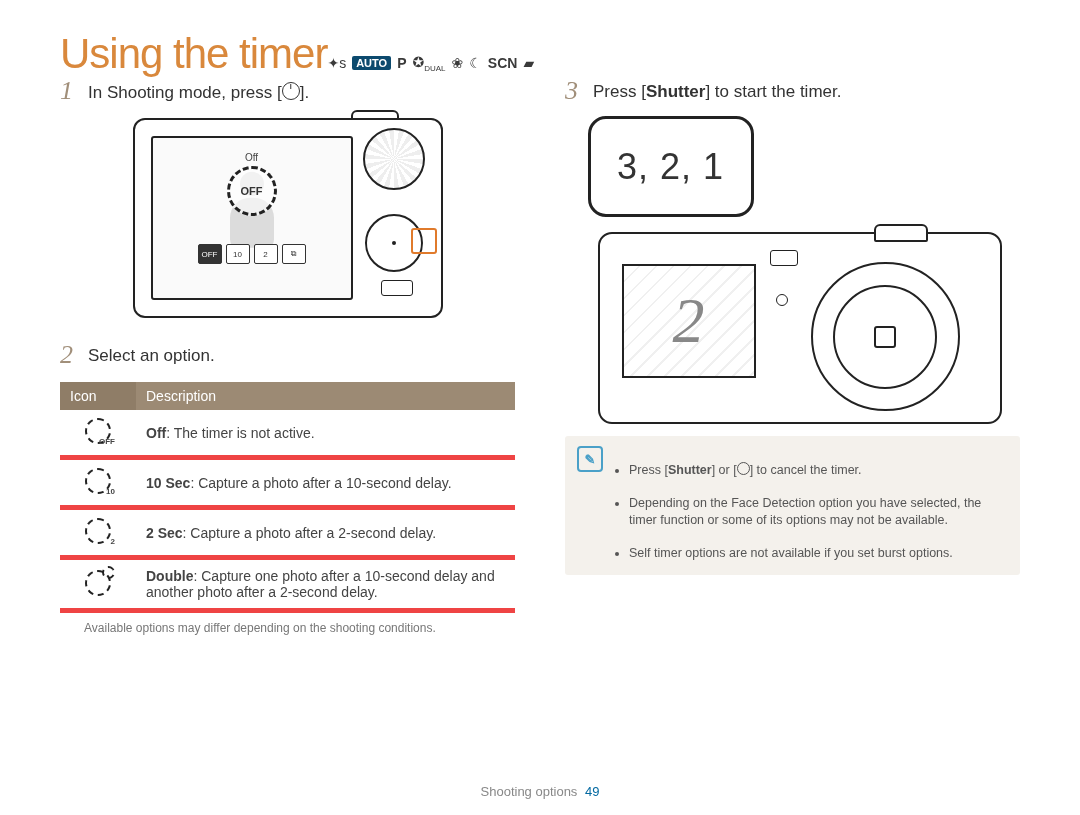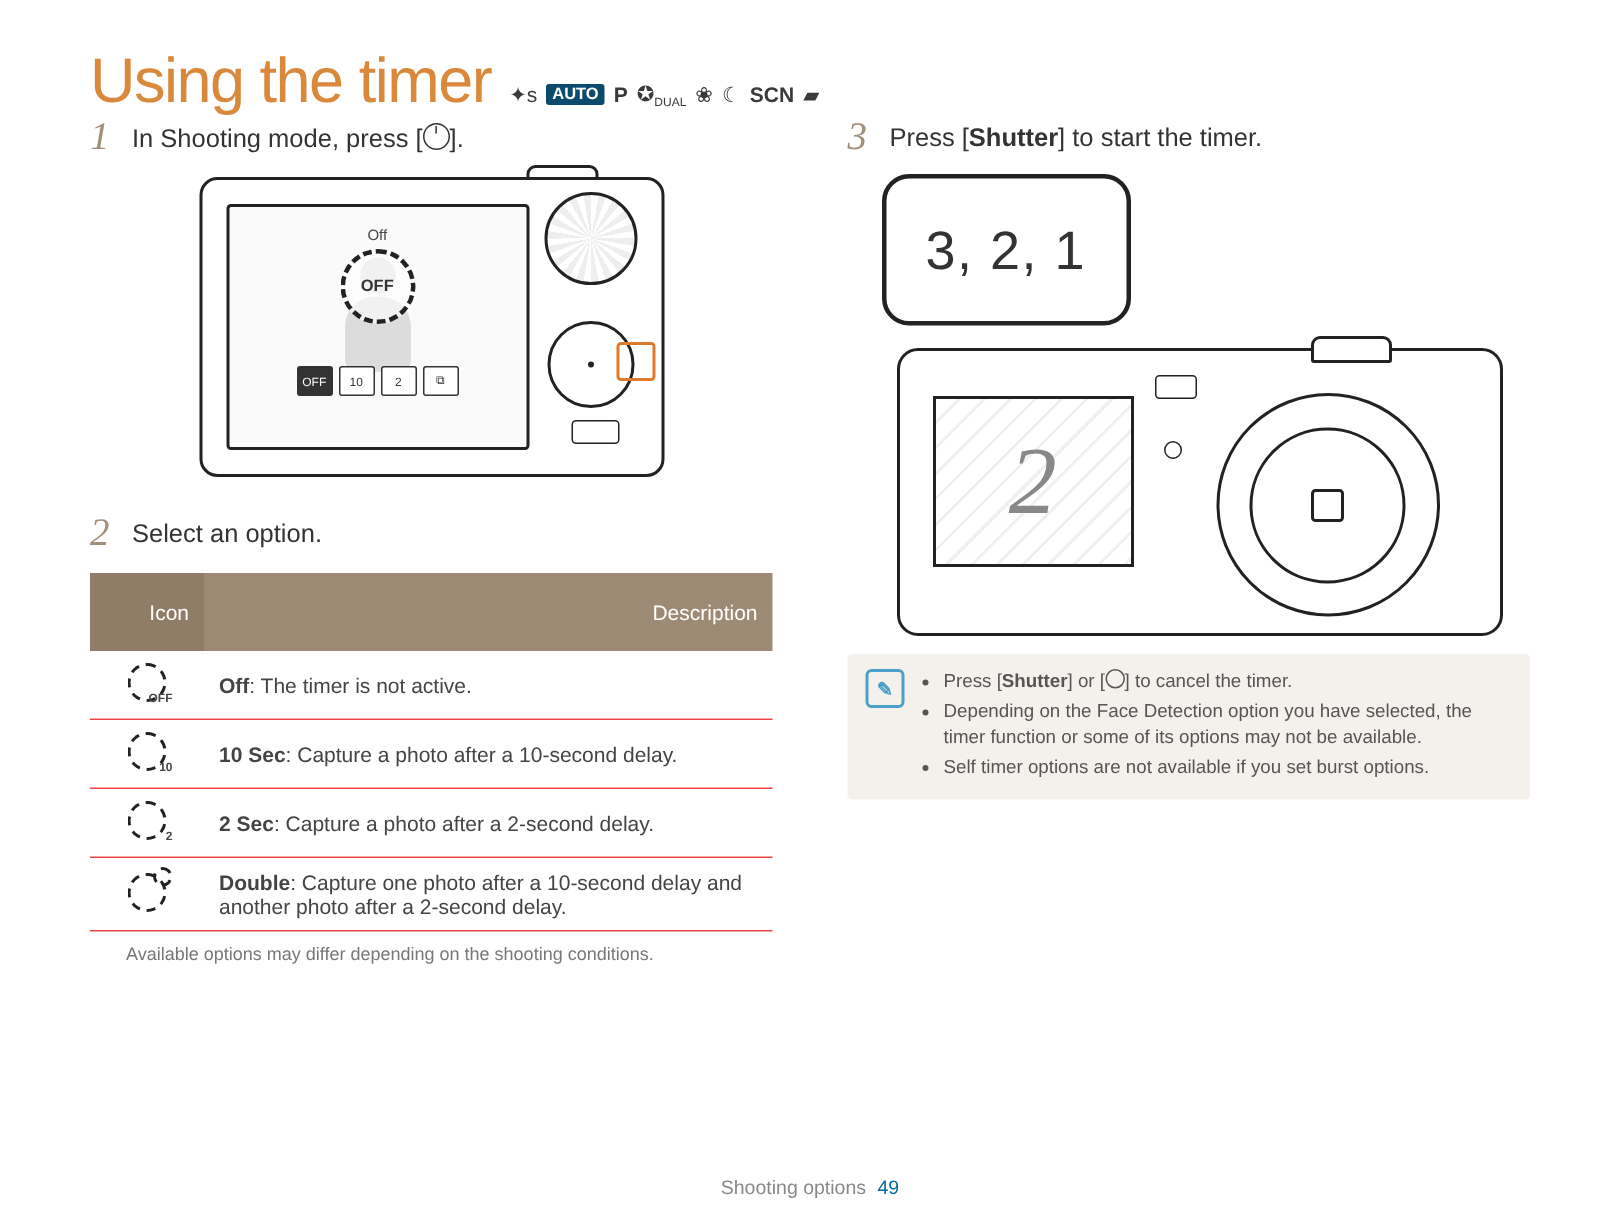--- a/index.html
+++ b/index.html
@@ -12,21 +12,20 @@
     height: 815px;
     box-sizing: border-box;
     position: relative;
   }
   .page {
     padding: 30px 60px 20px 60px;
   }
   .title-row {
     display: flex;
     align-items: baseline;
-    gap: 12px;
   }
   .title {
     font-family: "Arial Narrow", Arial, sans-serif;
     font-size: 42px;
     color: #d9883c;
     font-weight: 400;
     letter-spacing: -1px;
     margin: 0;
   }
   .mode-icons {
@@ -98,23 +97,23 @@
   .option-strip .opt{ width:22px; height:18px; border:1.5px solid #333; border-radius:2px; background:#fff; display:flex; align-items:center; justify-content:center; font-size:8px;}
   .option-strip .opt.active{ background:#333; color:#fff;}
   .dial { position:absolute; right:18px; top:10px; width:58px; height:58px; border:2px solid #222; border-radius:50%; background:repeating-conic-gradient(#fff 0deg 10deg, #eee 10deg 20deg);}
   .dpad { position:absolute; right:20px; top:96px; width:54px; height:54px; border:2px solid #222; border-radius:50%;}
   .dpad::before{content:""; position:absolute; left:50%; top:50%; width:4px; height:4px; background:#222; border-radius:50%; transform:translate(-50%,-50%);}
   .timer-hl { position:absolute; right:6px; top:110px; width:22px; height:22px; border:2px solid #e07a2b; border-radius:3px;}
   .btn-sm { position:absolute; right:30px; bottom:22px; width:30px; height:14px; border:1.5px solid #222; border-radius:3px;}
   .top-shutter{ position:absolute; right:44px; top:-8px; width:44px; height:12px; border:2px solid #222; border-radius:6px 6px 2px 2px; background:#fff;}
   
   table.opts { width: 100%; border-collapse: collapse; font-size: 14px; margin-bottom:8px;}
-  table.opts th { background:#9c8a74; color:#fff; font-weight:normal; text-align:right; padding:18px 10px; font-size:14px;}
+  table.opts th { background:#9c8a74; color:#fff; font-weight:normal; text-align:left; padding:6px 10px; font-size:14px;}
   table.opts th:first-child{ width:56px; background:#8f7d67;}
-  table.opts td { padding:8px 10px; border-bottom:1px solid #ef4444; color:#444; vertical-align:middle;}
+  table.opts td { padding:8px 10px; border-bottom:5px solid #ef4444; color:#444; vertical-align:middle;}
   table.opts td:first-child{ text-align:center;}
   .tbl-icon { display:inline-block; width:22px; height:22px; border:2px dashed #222; border-radius:50%; position:relative;}
   .tbl-icon.sub::after{ content:attr(data-sub); position:absolute; right:-6px; bottom:-4px; font-size:8px; font-weight:bold;}
   .tbl-icon.double::before{ content:""; position:absolute; right:-6px; top:-6px; width:9px; height:9px; border:2px dashed #222; border-radius:50%;}
   .footnote { font-size:12px; color:#777; margin-top:4px;margin-left:24px;}
   
   .front-wrap { position:relative; width:430px; height:300px; margin:0 auto 14px; }
   .bubble { position:absolute; left:10px; top:-6px; width:160px; height:95px; border:3px solid #222; border-radius:18px; background:#fff; display:flex; align-items:center; justify-content:center; font-size:36px; font-weight:400; letter-spacing:1px;}
   .bubble-tail { position:absolute; left:108px; top:84px; width:0; height:0; }
   .cam-front { position:absolute; left:20px; top:110px; width:400px; height:188px; border:2px solid #222; border-radius:14px; background:#fff;}
@@ -124,21 +123,21 @@
   .cam-front .lens { position:absolute; right:40px; top:28px; width:145px; height:145px; border:2px solid #222; border-radius:50%;}
   .cam-front .lens::before{content:""; position:absolute; left:50%; top:50%; width:100px; height:100px; border:2px solid #222; border-radius:50%; transform:translate(-50%,-50%);}
   .cam-front .lens::after{content:""; position:absolute; left:50%; top:50%; width:18px; height:18px; border:2px solid #222; border-radius:3px; transform:translate(-50%,-50%);}
   .cam-front .flash{ position:absolute; left:170px; top:16px; width:26px; height:14px; border:1.5px solid #222; border-radius:3px;}
   .cam-front .led{ position:absolute; left:176px; top:60px; width:10px; height:10px; border:1.5px solid #222; border-radius:50%;}
   .cam-front .top-sh{ position:absolute; right:72px; top:-10px; width:50px; height:14px; border:2px solid #222; border-radius:6px 6px 2px 2px; background:#fff;}
   
   .note-box { display:flex; gap:10px; background:#f4f1ec; border-radius:3px; padding:10px 12px; font-size:12.5px; color:#555;}
   .note-icon { flex:0 0 22px; width:22px; height:22px; border:2px solid #4aa0c8; border-radius:4px; color:#4aa0c8; display:flex; align-items:center; justify-content:center; font-weight:bold; font-size:13px;}
   .note-box ul{ margin:0; padding-left:16px;}
-  .note-box li{ margin-bottom:3px; line-height:1.35;}
+  .note-box li{ margin-bottom:3px; line-height:1.35;margin-top:16px;}
   .note-box .bold{ font-weight:bold;}
   .note-tiny-icon{ display:inline-block; width:11px; height:11px; border:1.2px solid #555; border-radius:50%; vertical-align:-1px;}
   .page-footer { position:absolute; left:0; right:0; bottom:16px; text-align:center; font-size:13px; color:#888;}
   .page-footer .pn{ color:#0369a1; margin-left:4px;}
 </style>
 </head>
 <body>
 
 <div class="page">
   <div class="title-row">

